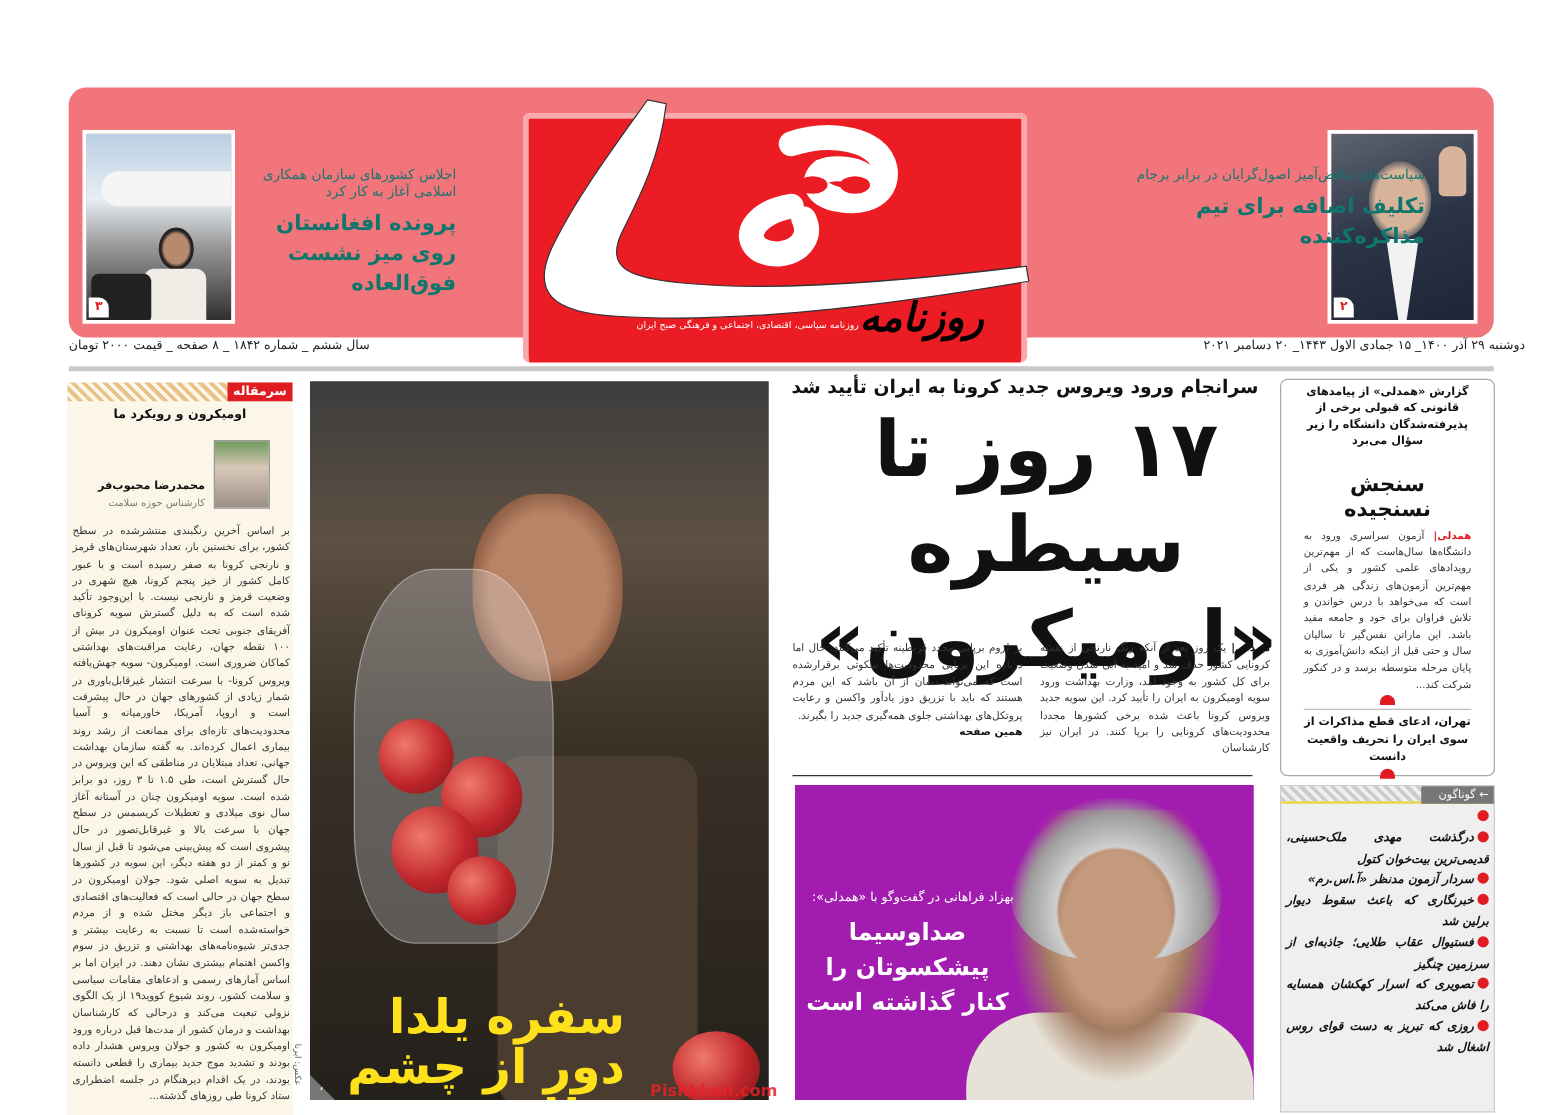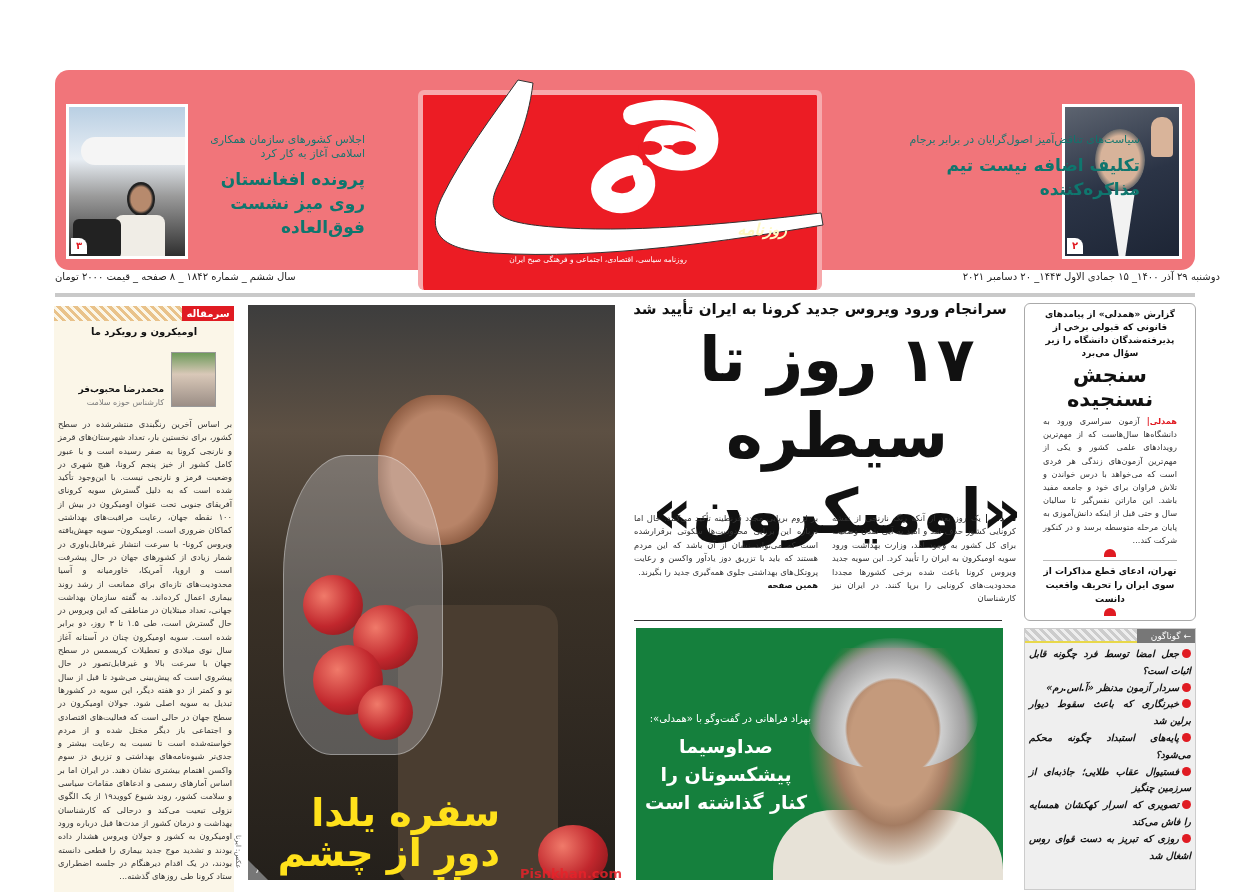--- a/index.html
+++ b/index.html
@@ -2,21 +2,21 @@
 <html><head>
 <meta charset="utf-8">
 <style>
   * { box-sizing: border-box; margin: 0; padding: 0; }
   html, body { width: 1250px; height: 892px; background: #ffffff; overflow: hidden; }
   body { position: relative; font-family: "DejaVu Sans", sans-serif; direction: rtl; color: #111; }
 
   .masthead { position: absolute; left: 55px; top: 70px; width: 1140px; height: 200px; background: #f1757a; border-radius: 14px; }
   .logo-box { position: absolute; left: 418px; top: 90px; width: 404px; height: 200px; background: #ec1c24; border-radius: 6px; border: 5px solid #f7a9ac; border-bottom: none; overflow: visible; }
   .logo-svg { position: absolute; left: -20px; top: -20px; width: 440px; height: 210px; }
-  .logo-rooz { position: absolute; right: 30px; top: 125px; font-family: "DejaVu Serif", serif; font-size: 16px; font-style: italic; font-weight: bold; color: #fef9c3; }
+  .logo-rooz { position: absolute; right: 30px; top: 140px; font-family: "DejaVu Serif", serif; font-size: 32px; font-style: italic; font-weight: bold; color: #000000; }
   .logo-tagline { position: absolute; right: 130px; top: 160px; font-size: 7.5px; color: #fff; white-space: nowrap; }
 
   .teaser { position: absolute; top: 103px; color: #0f766e; text-align: right; }
   .teaser .kicker { font-size: 11px; line-height: 14px; opacity: .95; }
   .teaser .headline { font-size: 17px; font-weight: bold; line-height: 24px; margin-top: 6px; }
   .teaser-right { right: 110px; width: 240px; top: 133px; }
   .teaser-left { left: 195px; width: 170px; top: 133px; }
 
   .photo { position: absolute; border: 3px solid #fff; overflow: hidden; }
   .photo-right { left: 1062px; top: 104px; width: 120px; height: 155px; background: linear-gradient(160deg,#5d6470 0%,#2b3446 50%,#1d2535 100%); }
@@ -25,21 +25,21 @@
   .face { position: absolute; border-radius: 50%; }
 
   .dateline { position: absolute; top: 271px; font-size: 10px; color: #222; white-space: nowrap; }
   .date-right { right: 30px; }
   .date-left { left: 55px; }
   .rule { position: absolute; left: 55px; top: 293px; width: 1140px; height: 4px; background: #c9c9c9; }
 
   
   .box-report { position: absolute; left: 1024px; top: 303px; width: 172px; height: 318px; border: 1px solid #aaa; border-radius: 6px; padding: 4px 18px; text-align: right; }
   .box-report .kicker { font-size: 9px; font-weight: bold; line-height: 13px; text-align: center; }
-  .box-report .headline { font-size: 21px; font-weight: bold; text-align: center; margin: 3px 0 4px; }
+  .box-report .headline { font-size: 17px; font-weight: bold; text-align: center; margin: 18px 0 4px; }
   .box-report .body { font-size: 8.2px; line-height: 13.2px; text-align: justify; color: #333; }
   .brand { color: #e01b22; font-weight: bold; }
   .pin { display: block; width: 12px; height: 8px; margin: 2px auto; background: #e01b22; border-radius: 6px 6px 0 0; }
   .box-report .sep { border-top: 1px solid #bbb; margin: 3px 0; }
   .box-report .kicker2 { font-size: 9px; font-weight: bold; line-height: 14px; text-align: center; }
   .box-report .headline2 { font-size: 17px; font-weight: bold; line-height: 24px; text-align: center; }
 
   .box-misc { position: absolute; left: 1024px; top: 628px; width: 172px; height: 262px; background: #efefef; border: 1px solid #ccc; }
   .misc-head { height: 14px; background: repeating-linear-gradient(45deg,#ccc 0 3px,#eee 3px 6px); position: relative; border-bottom: 2px solid #e8d84a; }
   .misc-head span { position: absolute; right: 0; top: 0; height: 14px; width: 58px; background: #777; color: #fff; font-size: 9px; line-height: 14px; padding-right: 4px; }
@@ -48,21 +48,21 @@
   .misc-list li .dot { display: inline-block; width: 9px; height: 9px; background: #e01b22; border-radius: 50%; margin-left: 3px; vertical-align: -1px; }
 
   
   .lead-kicker { position: absolute; left: 630px; top: 300px; width: 380px; text-align: center; font-size: 15px; font-weight: bold; }
   .lead-title { position: absolute; left: 647px; top: 322px; width: 380px; text-align: center; font-size: 62px; font-weight: bold; line-height: 76px; letter-spacing: -1px; }
   .lead-cols { position: absolute; left: 634px; top: 512px; width: 382px; display: flex; gap: 14px; }
   .lead-cols .col { flex: 1; font-size: 8.4px; line-height: 13.4px; text-align: justify; color: #333; }
   .lead-cols .more { font-weight: bold; color: #111; }
   .lead-rule { position: absolute; left: 634px; top: 620px; width: 368px; border-top: 1.5px solid #333; }
 
-  .interview { position: absolute; left: 636px; top: 628px; width: 367px; height: 252px; background: #15803d; overflow: hidden; }
+  .interview { position: absolute; left: 636px; top: 628px; width: 367px; height: 252px; background: #a21caf; overflow: hidden; }
   .interview .portrait { position: absolute; right: 10px; top: 20px; width: 200px; height: 240px; background: radial-gradient(ellipse at 50% 40%, #c49a7c 0 30%, #a47c62 40%, transparent 60%); }
   .interview .hair { position: absolute; right: 25px; top: 10px; width: 170px; height: 130px; border-radius: 50% 50% 40% 40%; background: radial-gradient(ellipse at 50% 70%, transparent 38%, #cfcfcf 40%, #9e9e9e 60%, transparent 72%); }
   .interview .shirt { position: absolute; right: 0; bottom: 0; width: 230px; height: 70px; background: #e7e2d7; border-radius: 60px 60px 0 0; }
   .interview .kicker { position: absolute; right: 192px; top: 85px; font-size: 10px; color: #fff; white-space: nowrap; }
   .interview .headline { position: absolute; right: 192px; top: 104px; font-size: 19px; font-weight: bold; color: #fff; line-height: 28px; text-align: center; width: 170px; }
 
   
   .photo-story { position: absolute; left: 248px; top: 305px; width: 367px; height: 575px; background: linear-gradient(180deg,#3d3d3d 0%,#5d5043 22%,#3a3127 50%,#24201b 100%); overflow: hidden; }
   .photo-story .man-head { position: absolute; left: 130px; top: 90px; width: 120px; height: 150px; border-radius: 45%; background: radial-gradient(ellipse at 50% 50%, #b88468 0 55%, #8b5a40 75%, transparent 78%); }
   .photo-story .bag { position: absolute; left: 35px; top: 150px; width: 160px; height: 300px; border-radius: 40% 40% 30% 30%; background: rgba(230,240,250,.25); border: 1px solid rgba(255,255,255,.35); }
@@ -90,21 +90,21 @@
 <div class="masthead"></div>
 
 <div class="photo photo-right">
   <div class="face" style="left:30px;top:22px;width:50px;height:62px;background:radial-gradient(ellipse,#d7b39a 0 55%,#6b6b6b 70%,transparent 72%);"></div>
   <div style="position:absolute;left:44px;top:84px;width:26px;height:70px;background:#f2f2f2;clip-path:polygon(0 0,100% 0,60% 100%,40% 100%);"></div>
   <div style="position:absolute;right:6px;top:10px;width:22px;height:40px;background:#d9b49a;border-radius:10px 10px 4px 4px;"></div>
   <span class="num">۲</span>
 </div>
 <div class="teaser teaser-right">
   <div class="kicker">سیاست‌های تناقض‌آمیز اصول‌گرایان در برابر برجام</div>
-  <div class="headline">تکلیف اضافه نیست تیم مذاکره‌کننده</div>
+  <div class="headline">تکلیف اضافه برای تیم مذاکره‌کننده</div>
 </div>
 
 <div class="photo photo-left">
   <div style="position:absolute;left:12px;top:30px;width:110px;height:28px;background:#f5f5f5;border-radius:14px 0 0 14px;"></div>
   <div class="face" style="left:58px;top:75px;width:28px;height:34px;background:radial-gradient(ellipse,#b78a6d 0 50%,#222 62%);"></div>
   <div style="position:absolute;left:46px;top:108px;width:50px;height:47px;background:#f0ede6;border-radius:8px 8px 0 0;"></div>
   <div style="position:absolute;left:4px;top:112px;width:48px;height:40px;background:#222;border-radius:6px;"></div>
   <span class="num">۳</span>
 </div>
 <div class="teaser teaser-left">
@@ -138,24 +138,24 @@
   <div class="sep"></div>
   <div class="kicker2">تهران، ادعای قطع مذاکرات از سوی ایران را تحریف واقعیت دانست</div>
   <span class="pin"></span>
 </div>
 
 <div class="box-misc">
   <div class="misc-head">
     <span>← گوناگون</span>
   </div>
   <ul class="misc-list">
-    <li><span class="dot"></span><span>جعل امضا توسط فرد چگونه قابل اثبات است؟</span></li>
+    <li><span class="dot"></span></li>
+    <li><span class="dot"></span><span>درگذشت مهدی ملک‌حسینی، قدیمی‌ترین بیت‌خوان کتول</span></li>
     <li><span class="dot"></span><span>سردار آزمون مدنظر «آ.اس.رم»</span></li>
     <li><span class="dot"></span><span>خبرنگاری که باعث سقوط دیوار برلین شد</span></li>
-    <li><span class="dot"></span><span>پایه‌های استبداد چگونه محکم می‌شود؟</span></li>
     <li><span class="dot"></span><span>فستیوال عقاب طلایی؛ جاذبه‌ای از سرزمین چنگیز</span></li>
     <li><span class="dot"></span><span>تصویری که اسرار کهکشان همسایه را فاش می‌کند</span></li>
     <li><span class="dot"></span><span>روزی که تبریز به دست قوای روس اشغال شد</span></li>
   </ul>
 </div>
 
 <div class="lead-kicker">سرانجام ورود ویروس جدید کرونا به ایران تأیید شد</div>
 <div class="lead-title">
   <div>۱۷ روز تا سیطره</div>
   <div>«اومیکرون»</div>

